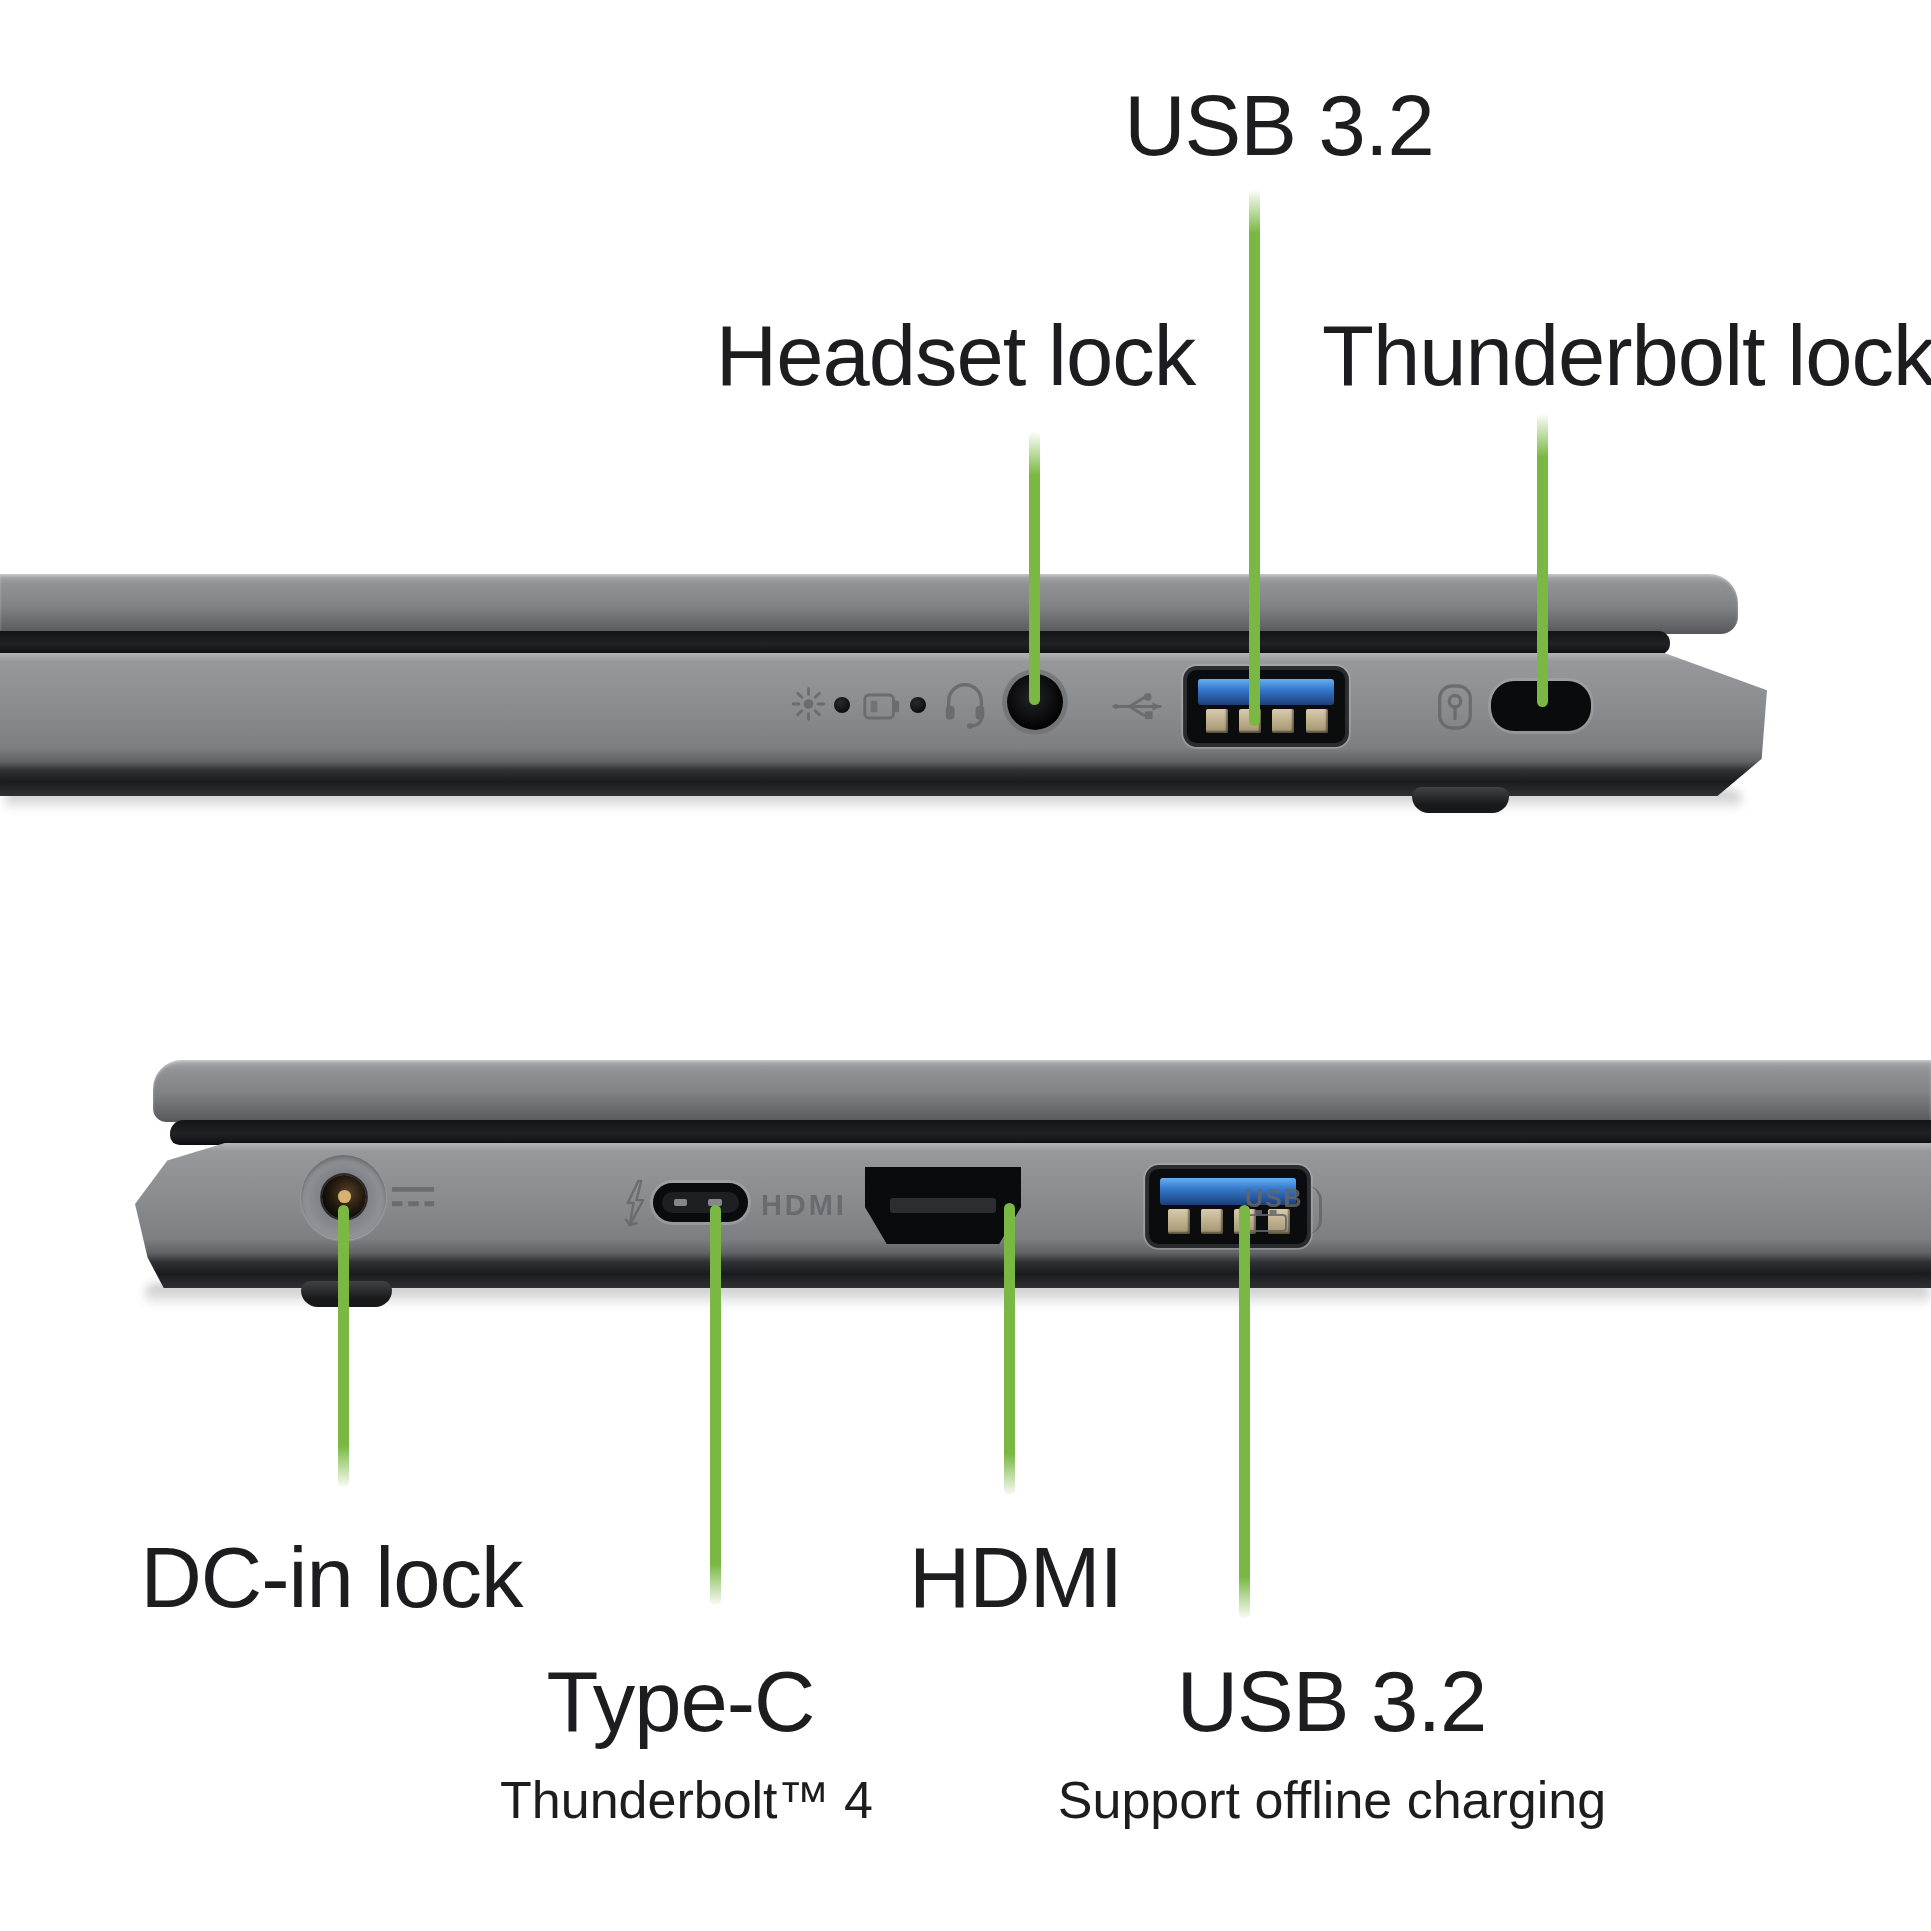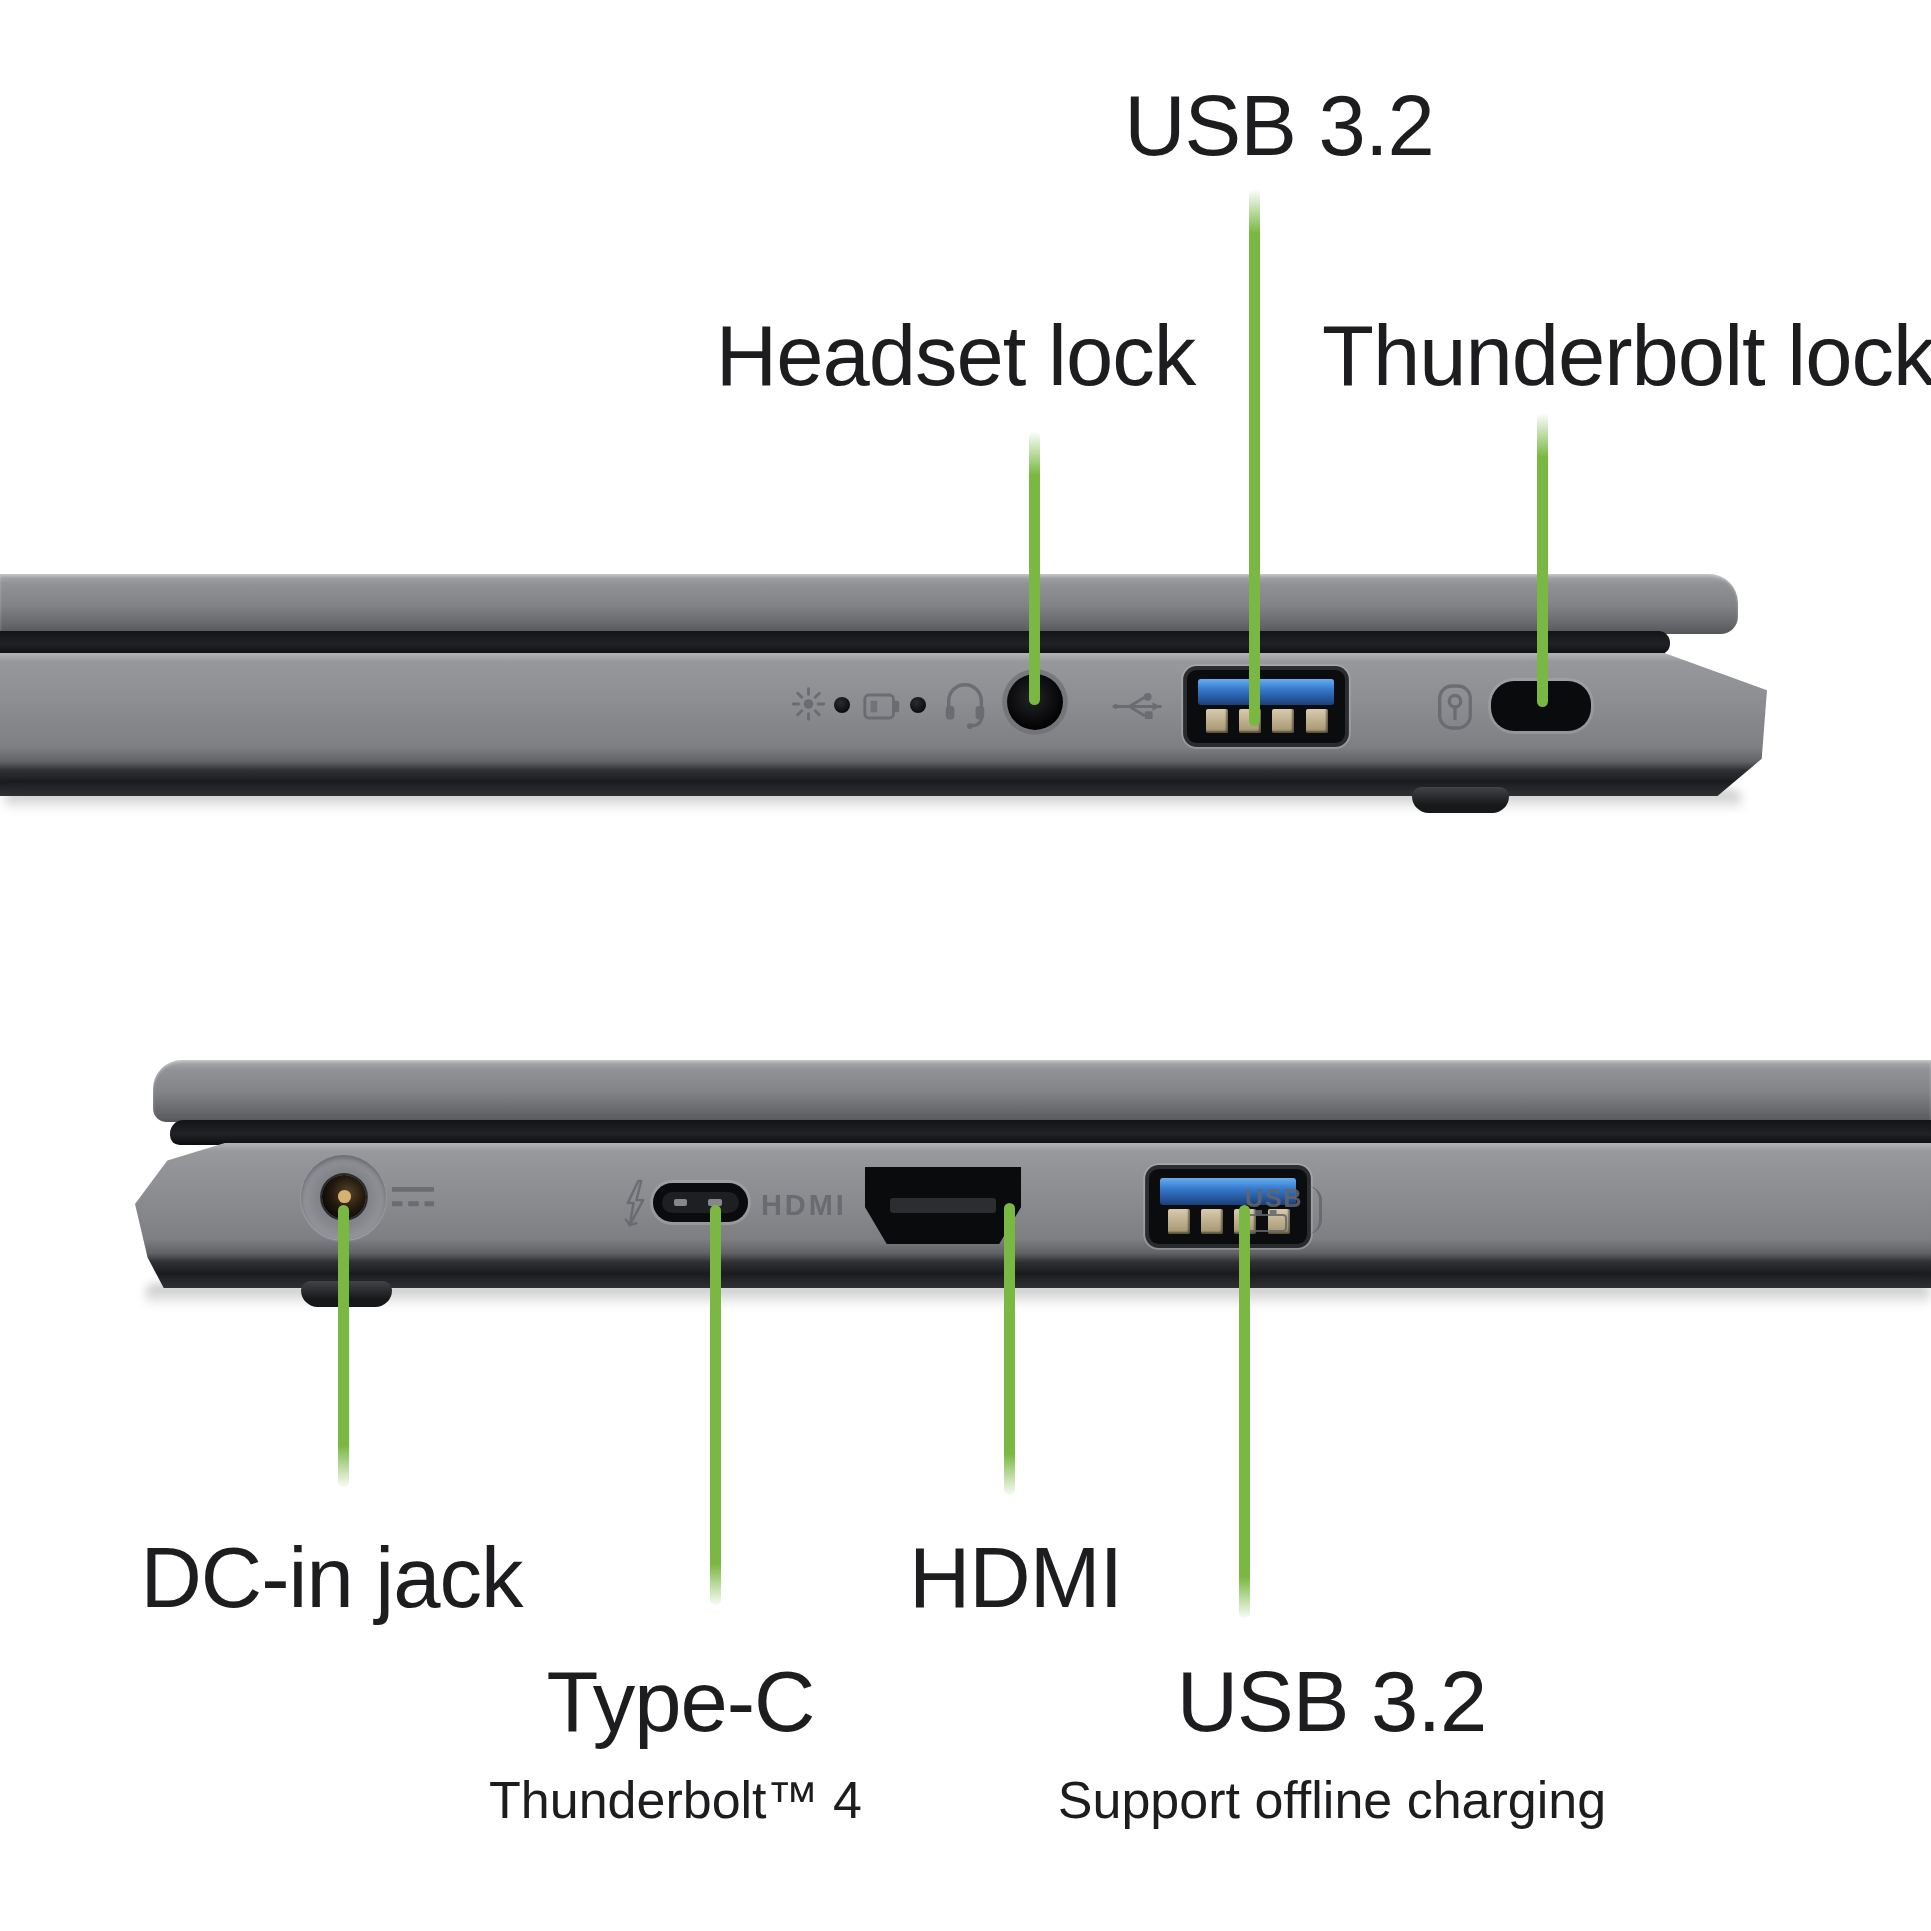--- a/index.html
+++ b/index.html
@@ -223,22 +223,22 @@
       <div style="position:absolute;left:1px;top:30px;width:41px;height:18.3px;border:2.9px solid #64666b;border-radius:3.9px;"></div>
       <div style="position:absolute;left:9.7px;top:26px;width:7.7px;height:3.9px;background:#64666b;box-shadow:14.5px 0 0 #64666b;"></div>
       <div style="position:absolute;right:0;top:1.9px;width:15.4px;height:48px;border-right:3.9px solid #64666b;border-radius:0 14.5px 14.5px 0;"></div>
     </div>
 
     <div class="cl fade-bottom" style="left:338px;top:1205px;height:282px;"></div>
     <div class="cl fade-bottom" style="left:710px;top:1205px;height:400px;"></div>
     <div class="cl fade-bottom" style="left:1004px;top:1203px;height:292px;"></div>
     <div class="cl fade-bottom" style="left:1239px;top:1205px;height:413px;"></div>
 
-    <div class="lbl" style="left:90px;top:1533px;width:483px;">DC-in jack</div>
+    <div class="lbl" style="left:90px;top:1533px;width:483px;">DC-in lock</div>
     <div class="lbl" style="left:774px;top:1533px;width:483px;">HDMI</div>
     <div class="lbl" style="left:439px;top:1657px;width:483px;">Type-C</div>
     <div class="lbl" style="left:1090px;top:1657px;width:483px;">USB 3.2</div>
-    <div class="lbl sub" style="left:386px;top:1773px;width:579px;">Thunderbolt™ 4</div>
+    <div class="lbl sub" style="left:397px;top:1773px;width:579px;">Thunderbolt™ 4</div>
     <div class="lbl sub" style="left:994px;top:1773px;width:676px;">Support offline charging</div>
   </div>
 
 </div>
 
 
 </body></html>

